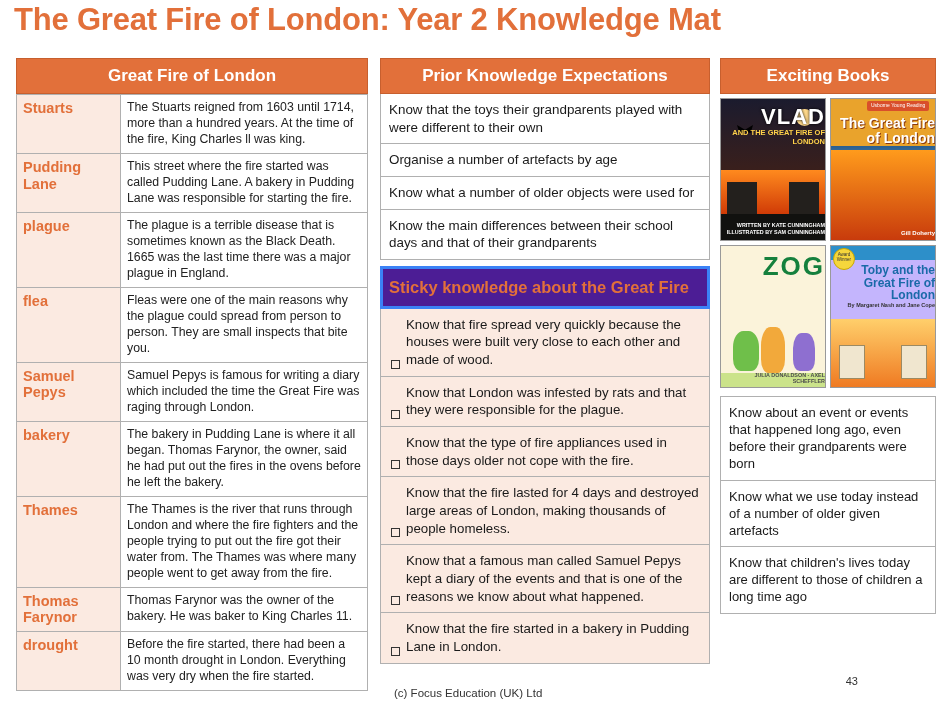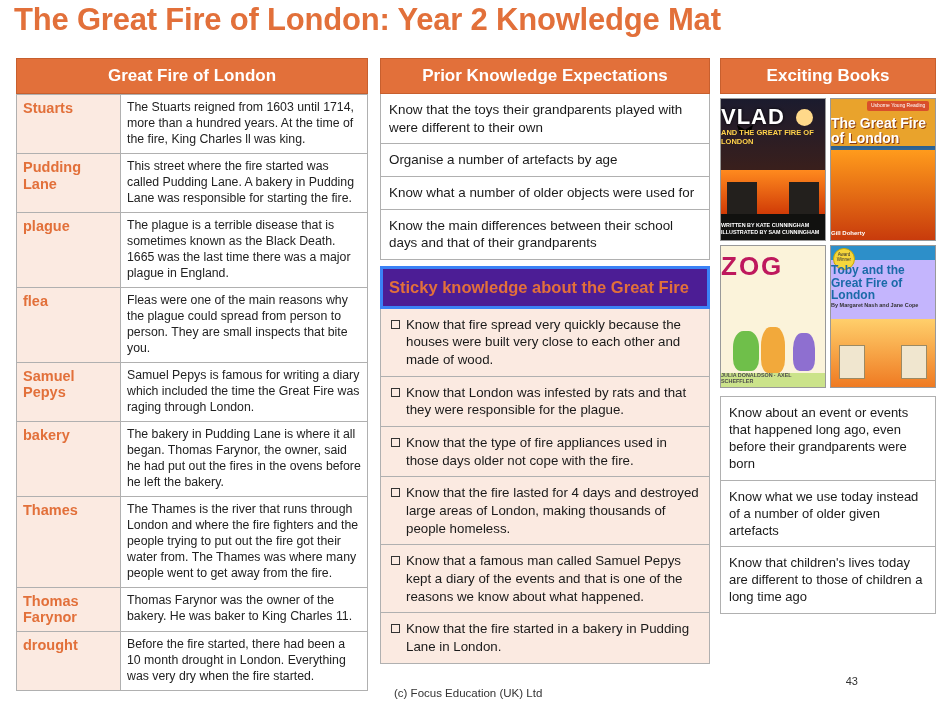--- a/index.html
+++ b/index.html
@@ -95,20 +95,21 @@
   .sticky-list { border: 1px solid #b0b0b0; border-top: none; }
   .sticky-item {
     border-bottom: 1px solid #b0b0b0;
     padding: 7px 8px 7px 10px;
     font-size: 13.3px;
     line-height: 1.33;
     color: #1a1a1a;
     background: #FBEAE1;
     display: flex;
     gap: 6px;
+    align-items: flex-end;
   }
   .sticky-item:last-child { border-bottom: none; }
   .tickbox {
     flex: 0 0 auto;
     width: 9px; height: 9px;
     border: 1px solid #333;
     margin-top: 4px;
   }
 
   
@@ -127,21 +128,21 @@
   .book {
     position: relative;
     height: 143px;
     border: 1px solid #999;
     overflow: hidden;
     font-size: 9px;
   }
   .book-title {
     position: absolute;
     left: 0; right: 0;
-    text-align: left;
+    text-align: right;
     font-weight: bold;
     line-height: 1.08;
   }
   
   .book1 { background: #0d0d14; }
   .b1-sky {
     position: absolute; left:0; right:0; top:0; height: 86px;
     background: linear-gradient(#1b1b2e, #402018);
   }
   .b1-moon {
@@ -196,21 +197,21 @@
   }
   .b2-t {
     top: 17px; color: #ffffff; font-size: 14px; line-height: 1.05;
     text-shadow: 1px 1px 0 #8a3a10;
   }
   .b2-a { bottom: 4px; color: #fff; font-size: 6px; }
 
   
   .book3 { background: #fbf3da; }
   .b3-t {
-    top: 6px; color: #be185d; font-size: 26px; letter-spacing: 2px;
+    top: 6px; color: #15803d; font-size: 26px; letter-spacing: 2px;
   }
   .b3-dragon {
     position:absolute; left: 12px; bottom: 16px;
     width: 26px; height: 40px; border-radius: 40% 40% 30% 30%;
     background: #6fbf4a;
   }
   .b3-dragon2 {
     position:absolute; left: 40px; bottom: 14px;
     width: 24px; height: 46px; border-radius: 40% 40% 30% 30%;
     background: #f2a93b;

